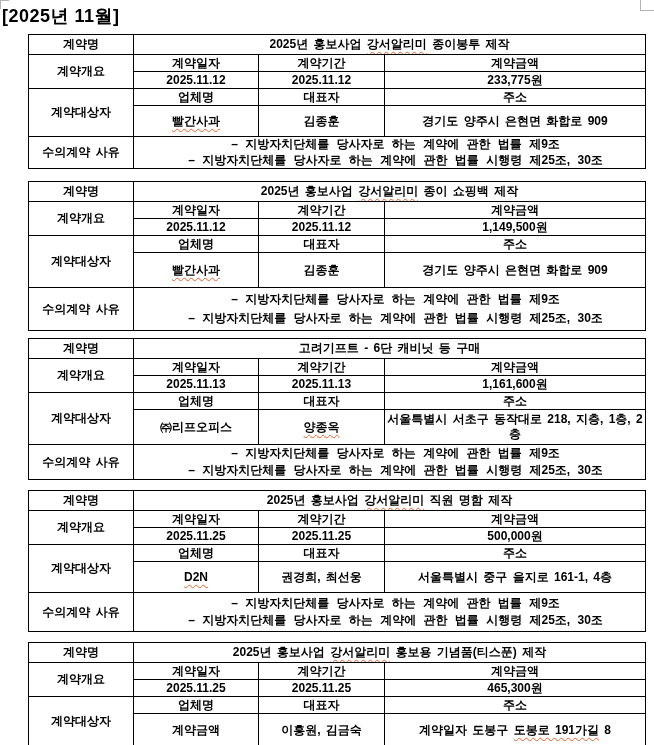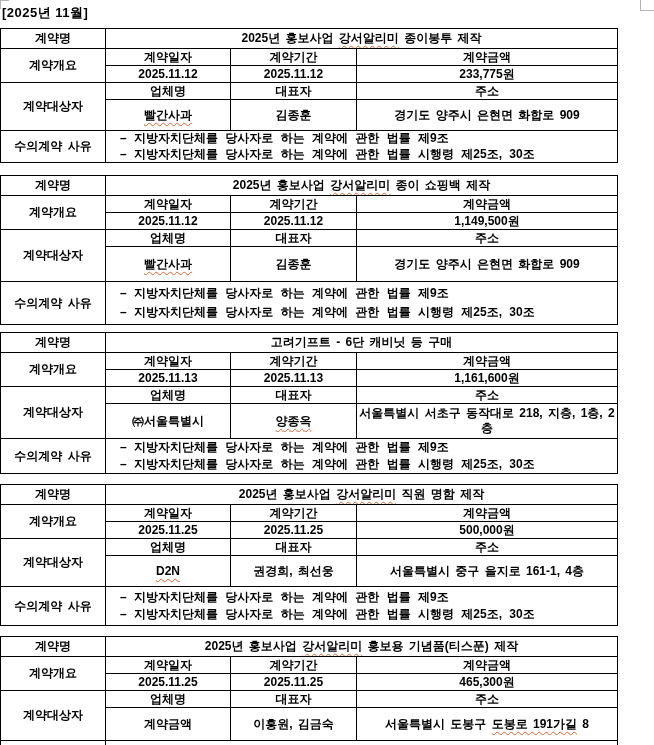--- a/index.html
+++ b/index.html
@@ -5,42 +5,42 @@
   :root{ --wavy:#e0622d; }
   html,body{margin:0;padding:0;}
   body{
     width:654px;height:745px;background:#ffffff;position:relative;overflow:hidden;
     font-family:"Liberation Sans",sans-serif;font-weight:700;color:#000;
   }
   .corner-tl{position:absolute;left:0;top:0;width:8px;height:8px;
     border-left:1px solid #b4b4b4;border-top:1px solid #b4b4b4;}
   .corner-tr{position:absolute;left:640px;top:0;width:14px;height:10px;
     border-left:1px solid #b4b4b4;border-bottom:1px solid #b4b4b4;}
-  .page-title{font-size:13px;margin:4px 4px 0 2px;letter-spacing:0.5px;}
+  .page-title{font-size:18px;margin:4px 4px 0 2px;letter-spacing:0.5px;}
   table.contract{
-    border-collapse:collapse;table-layout:fixed;width:617px;
+    border-collapse:collapse;table-layout:fixed;width:617px;margin-left:28px;
     border:1.5px solid #000;
   }
   table.contract td{
     border:1px solid #000;font-size:12px;text-align:center;vertical-align:middle;
     padding:0 2px;word-spacing:2px;line-height:15px;overflow:hidden;
   }
   .t1{margin-top:6px}.t2{margin-top:12px}.t3{margin-top:7px}.t4{margin-top:10px}.t5{margin-top:10px}
   .contract .r-name td{height:19px}
   .contract .r-h td,.contract .r-h2 td,.contract .r-v td{height:16px}
   .contract .r-co td{height:30px}
   .contract .r-rsn td{height:31px}
   .t2 .r-co td{height:34px}.t2 .r-rsn td{height:42px}
   .t3 .r-co td{height:34px}.t3 .r-rsn td{height:34px}
   .t4 .r-rsn td{height:38px}
   .t5 .r-co td{height:32px}.t5 .r-rsn td{height:38px}
   td.name-val{word-spacing:3px}
   td.reason-cell{padding:0}
   .rlines{display:flex;flex-direction:column;justify-content:space-evenly;
-    height:100%;box-sizing:border-box;padding-left:12px;text-align:left;}
+    height:100%;box-sizing:border-box;padding-left:12px;text-align:left;align-items:center;}
   .rline{word-spacing:4px;white-space:nowrap;}
   .wavy,span.wavy{
     text-decoration-line:underline;text-decoration-style:wavy;
     text-decoration-color:var(--wavy,#e0622d);text-decoration-thickness:1px;
     text-underline-offset:3px;
     text-align:right;
   }
 </style>
 </head>
 <body>
@@ -165,21 +165,21 @@
     <td class="val">2025.11.13</td>
     <td class="val">1,161,600원</td>
   </tr>
   <tr class="r-h2">
     <td class="lbl" rowspan="2">계약대상자</td>
     <td class="hdr">업체명</td>
     <td class="hdr">대표자</td>
     <td class="hdr">주소</td>
   </tr>
   <tr class="r-co">
-    <td class="val"><span>㈜서울특별시</span></td>
+    <td class="val"><span>㈜리프오피스</span></td>
     <td class="val"><span class="wavy">양종옥</span></td>
     <td class="val addr"><span>서울특별시 서초구 동작대로 218, 지층, 1층, 2층</span></td>
   </tr>
   <tr class="r-rsn">
     <td class="lbl">수의계약 사유</td>
     <td class="reason-cell" colspan="3">
       <div class="rlines">
         <div class="rline">– 지방자치단체를 당사자로 하는 계약에 관한 법률 제9조</div>
         <div class="rline">– 지방자치단체를 당사자로 하는 계약에 관한 법률 시행령 제25조, 30조</div>
       </div>
@@ -259,21 +259,21 @@
   </tr>
   <tr class="r-h2">
     <td class="lbl" rowspan="2">계약대상자</td>
     <td class="hdr">업체명</td>
     <td class="hdr">대표자</td>
     <td class="hdr">주소</td>
   </tr>
   <tr class="r-co">
     <td class="val"><span>계약금액</span></td>
     <td class="val"><span>이흥원, 김금숙</span></td>
-    <td class="val addr"><span>서울특별시 도봉구 </span><span class="wavy">도봉로 191가길</span><span> 8</span></td>
+    <td class="val addr"><span>계약일자 도봉구 </span><span class="wavy">도봉로 191가길</span><span> 8</span></td>
   </tr>
   <tr class="r-rsn">
     <td class="lbl">수의계약 사유</td>
     <td class="reason-cell" colspan="3">
       <div class="rlines">
         <div class="rline">– 지방자치단체를 당사자로 하는 계약에 관한 법률 제9조</div>
 
       </div>
     </td>
   </tr>

